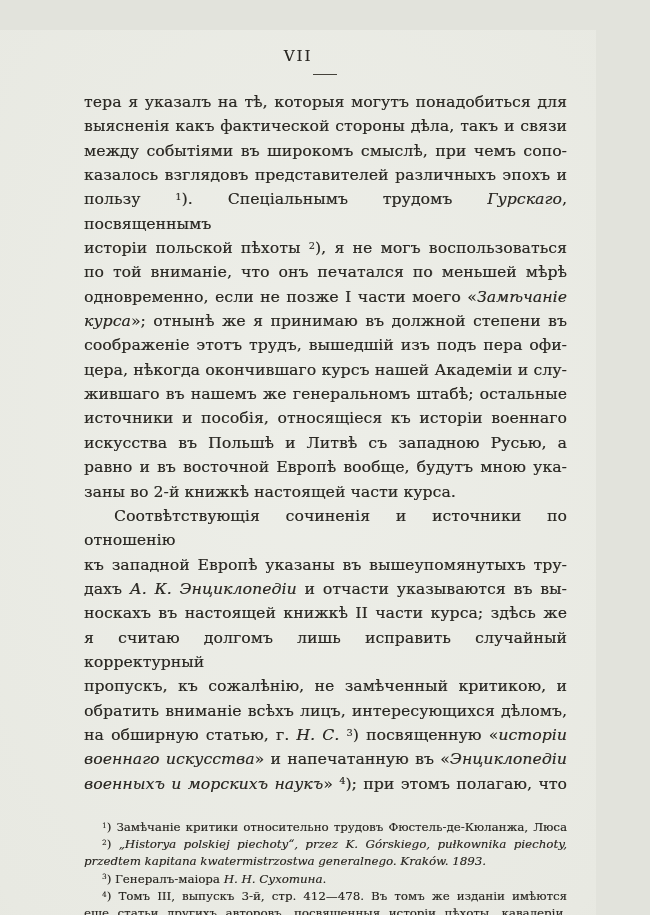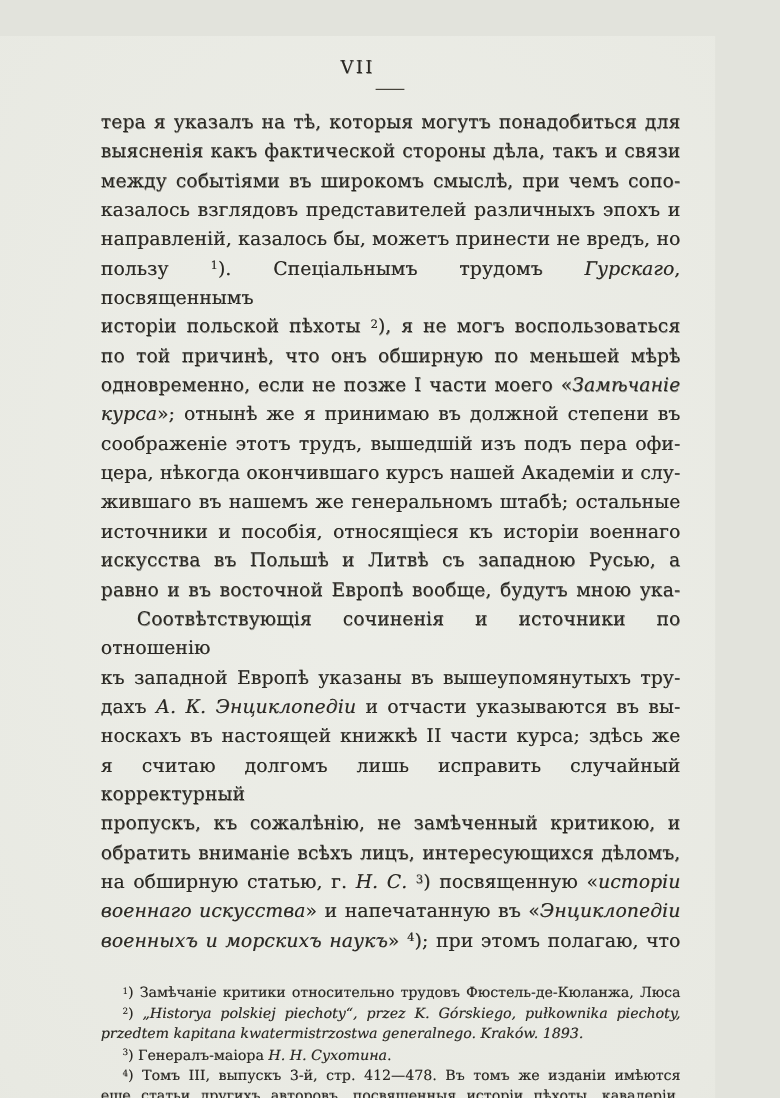--- a/index.html
+++ b/index.html
@@ -49,32 +49,32 @@
 <body>
 
 <div class="page">
   <div class="folio">VII</div>
   <div class="folio-rule"></div>
   <div class="text-block" id="body-text">
       <div class="line"><span>тера я указалъ на тѣ, которыя могутъ понадобиться для</span></div>
       <div class="line"><span>выясненія какъ фактической стороны дѣла, такъ и связи</span></div>
       <div class="line"><span>между событіями въ широкомъ смыслѣ, при чемъ сопо-</span></div>
       <div class="line"><span>казалось взглядовъ представителей различныхъ эпохъ и</span></div>
-      <div class="line"><span>направленій, казалось бы, можетъ принести не вредъ, но</span></div>
       <div class="line"><span>пользу </span><sup>1</sup><span>). Спеціальнымъ трудомъ </span><span class="it">Гурскаго</span><span>, посвященнымъ</span></div>
       <div class="line"><span>исторіи польской пѣхоты </span><sup>2</sup><span>), я не могъ воспользоваться</span></div>
-      <div class="line"><span>по той причинѣ, что онъ обширную по меньшей мѣрѣ</span></div>
+      <div class="line"><span>по той вниманіе, что онъ печатался по меньшей мѣрѣ</span></div>
       <div class="line"><span>одновременно, если не позже I части моего «</span><span class="it">Замѣчаніе</span></div>
       <div class="line"><span class="it">курса</span><span>»; отнынѣ же я принимаю въ должной степени въ</span></div>
       <div class="line"><span>соображеніе этотъ трудъ, вышедшій изъ подъ пера офи-</span></div>
       <div class="line"><span>цера, нѣкогда окончившаго курсъ нашей Академіи и слу-</span></div>
       <div class="line"><span>жившаго въ нашемъ же генеральномъ штабѣ; остальные</span></div>
       <div class="line"><span>источники и пособія, относящіеся къ исторіи военнаго</span></div>
       <div class="line"><span>искусства въ Польшѣ и Литвѣ съ западною Русью, а</span></div>
       <div class="line"><span>равно и въ восточной Европѣ вообще, будутъ мною ука-</span></div>
+      <div class="line last"><span>заны во 2-й книжкѣ настоящей части курса.</span></div>
       <div class="line indent"><span>Соотвѣтствующія сочиненія и источники по отношенію</span></div>
       <div class="line"><span>къ западной Европѣ указаны въ вышеупомянутыхъ тру-</span></div>
       <div class="line"><span>дахъ </span><span class="it">А. К. Энциклопедіи</span><span> и отчасти указываются въ вы-</span></div>
       <div class="line"><span>носкахъ въ настоящей книжкѣ II части курса; здѣсь же</span></div>
       <div class="line"><span>я считаю долгомъ лишь исправить случайный корректурный</span></div>
       <div class="line"><span>пропускъ, къ сожалѣнію, не замѣченный критикою, и</span></div>
       <div class="line"><span>обратить вниманіе всѣхъ лицъ, интересующихся дѣломъ,</span></div>
       <div class="line"><span>на обширную статью, г. </span><span class="it">Н. С.</span><span> </span><sup>3</sup><span>) посвященную «</span><span class="it">исторіи</span></div>
       <div class="line"><span class="it">военнаго искусства</span><span>» и напечатанную въ «</span><span class="it">Энциклопедіи</span></div>
       <div class="line"><span class="it">военныхъ и морскихъ наукъ</span><span>» </span><sup>4</sup><span>); при этомъ полагаю, что</span></div>

